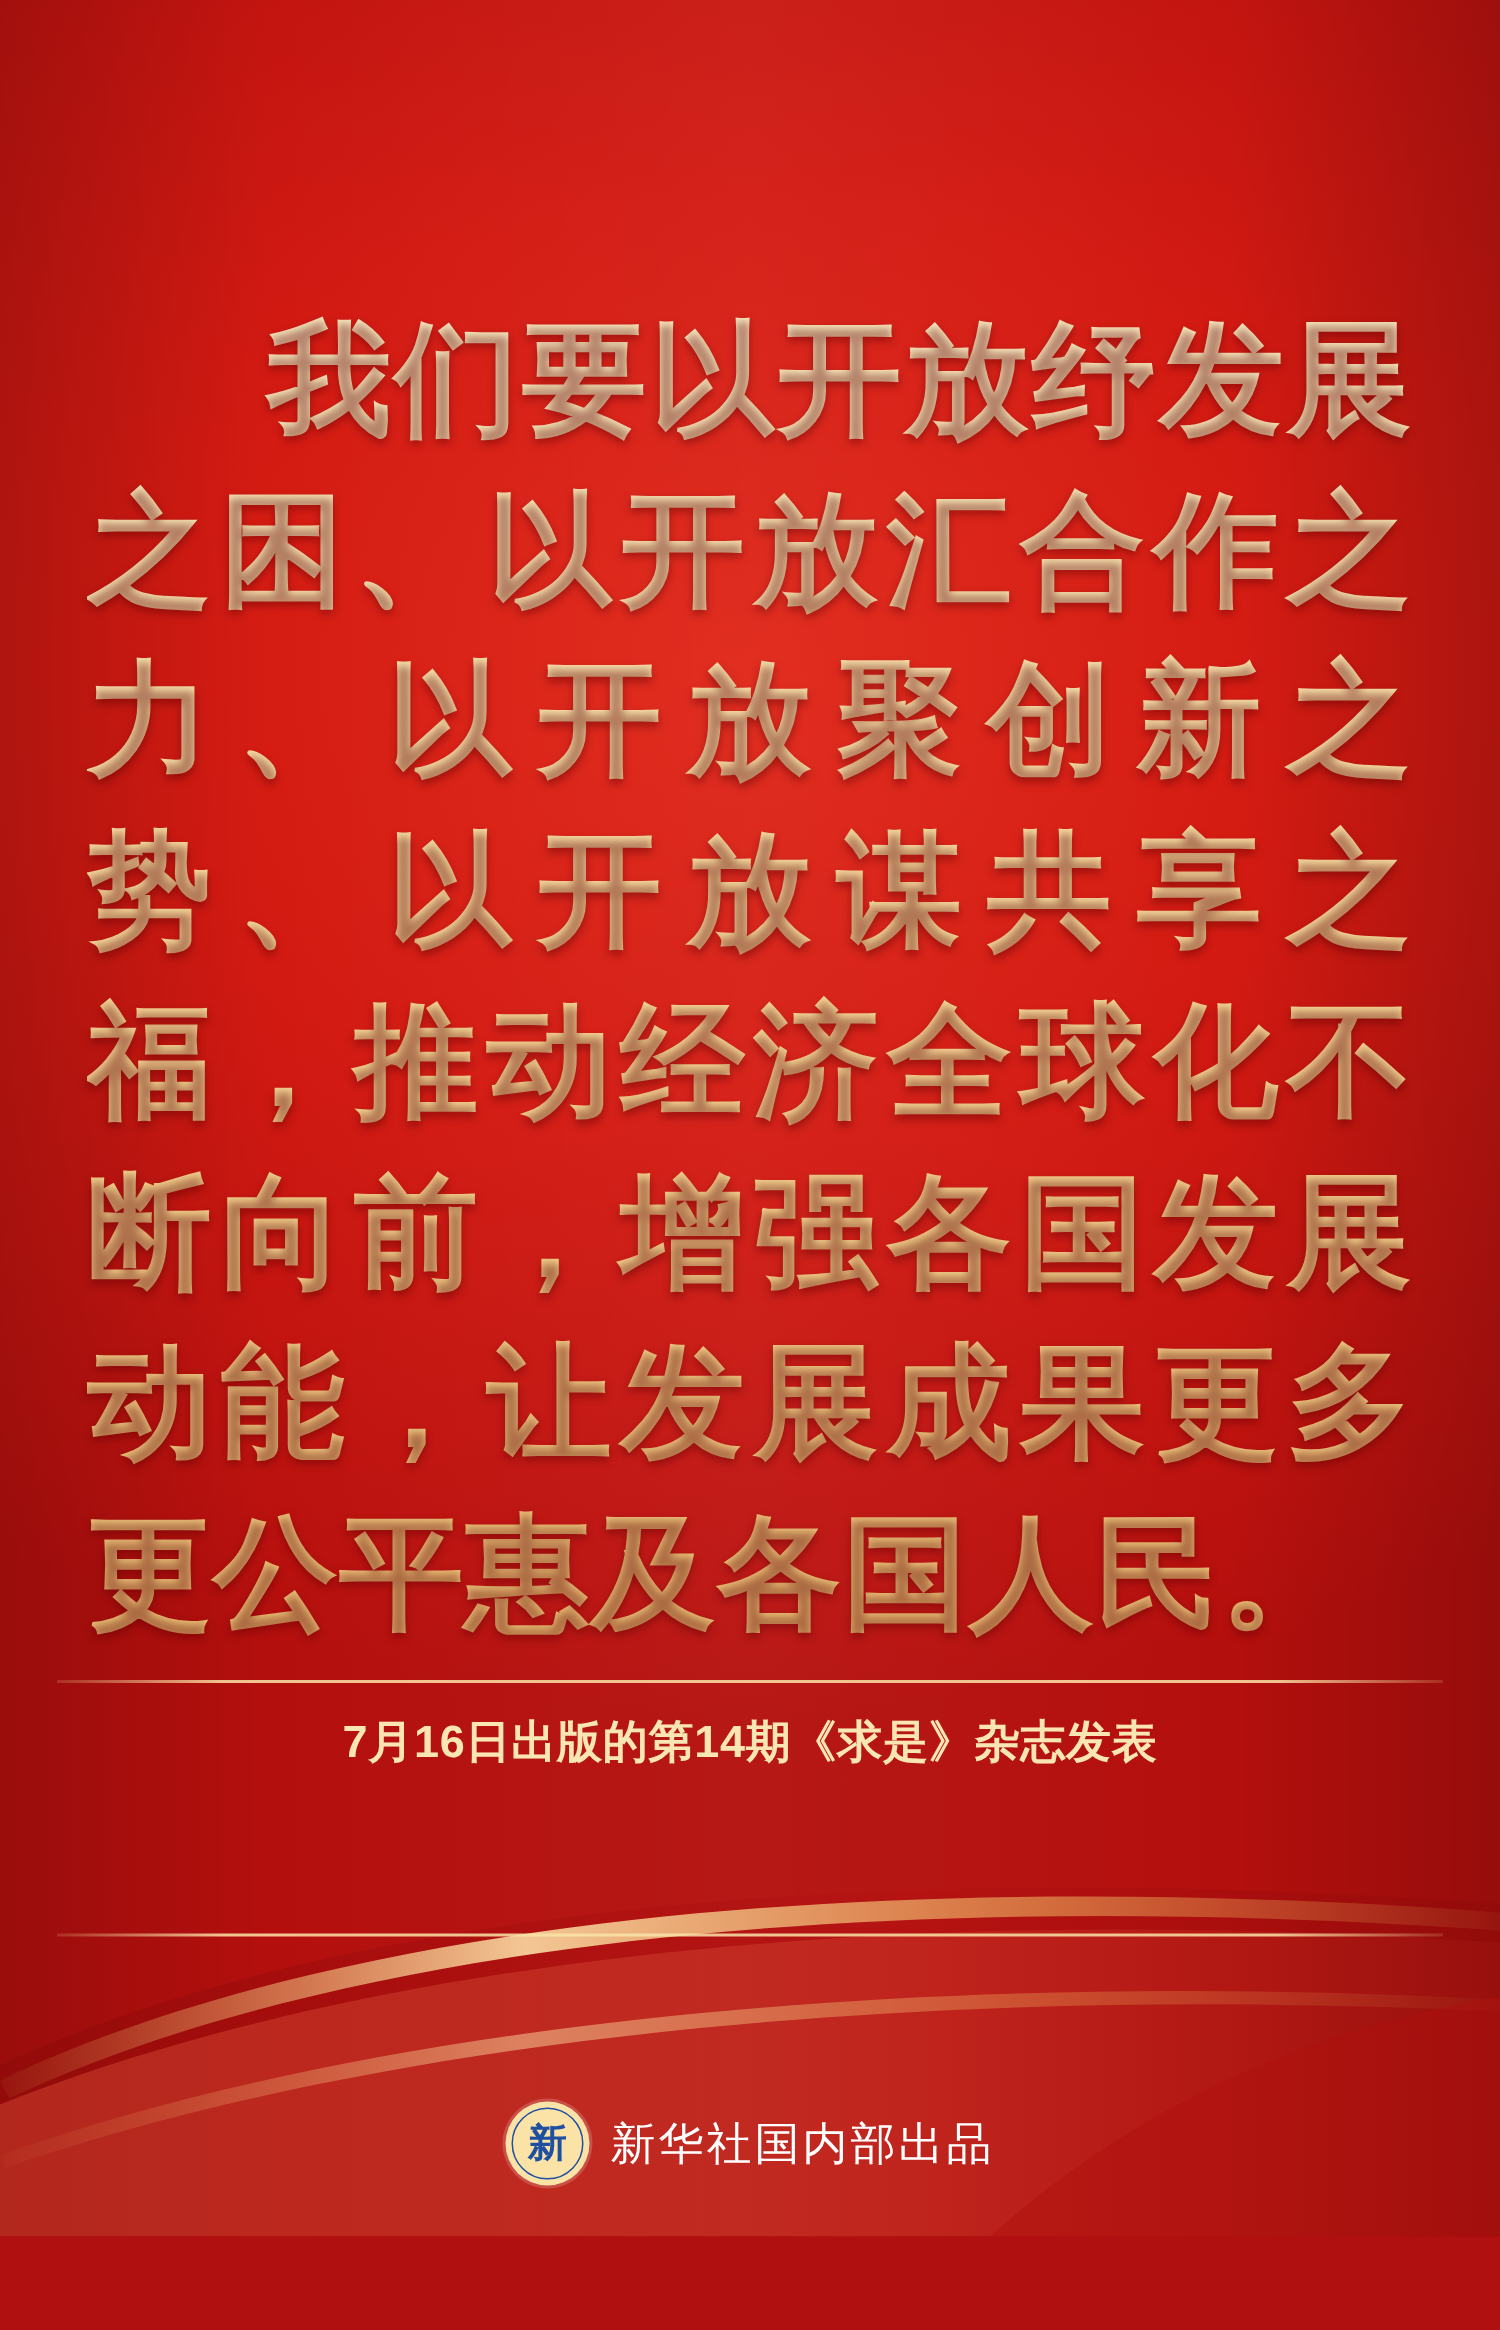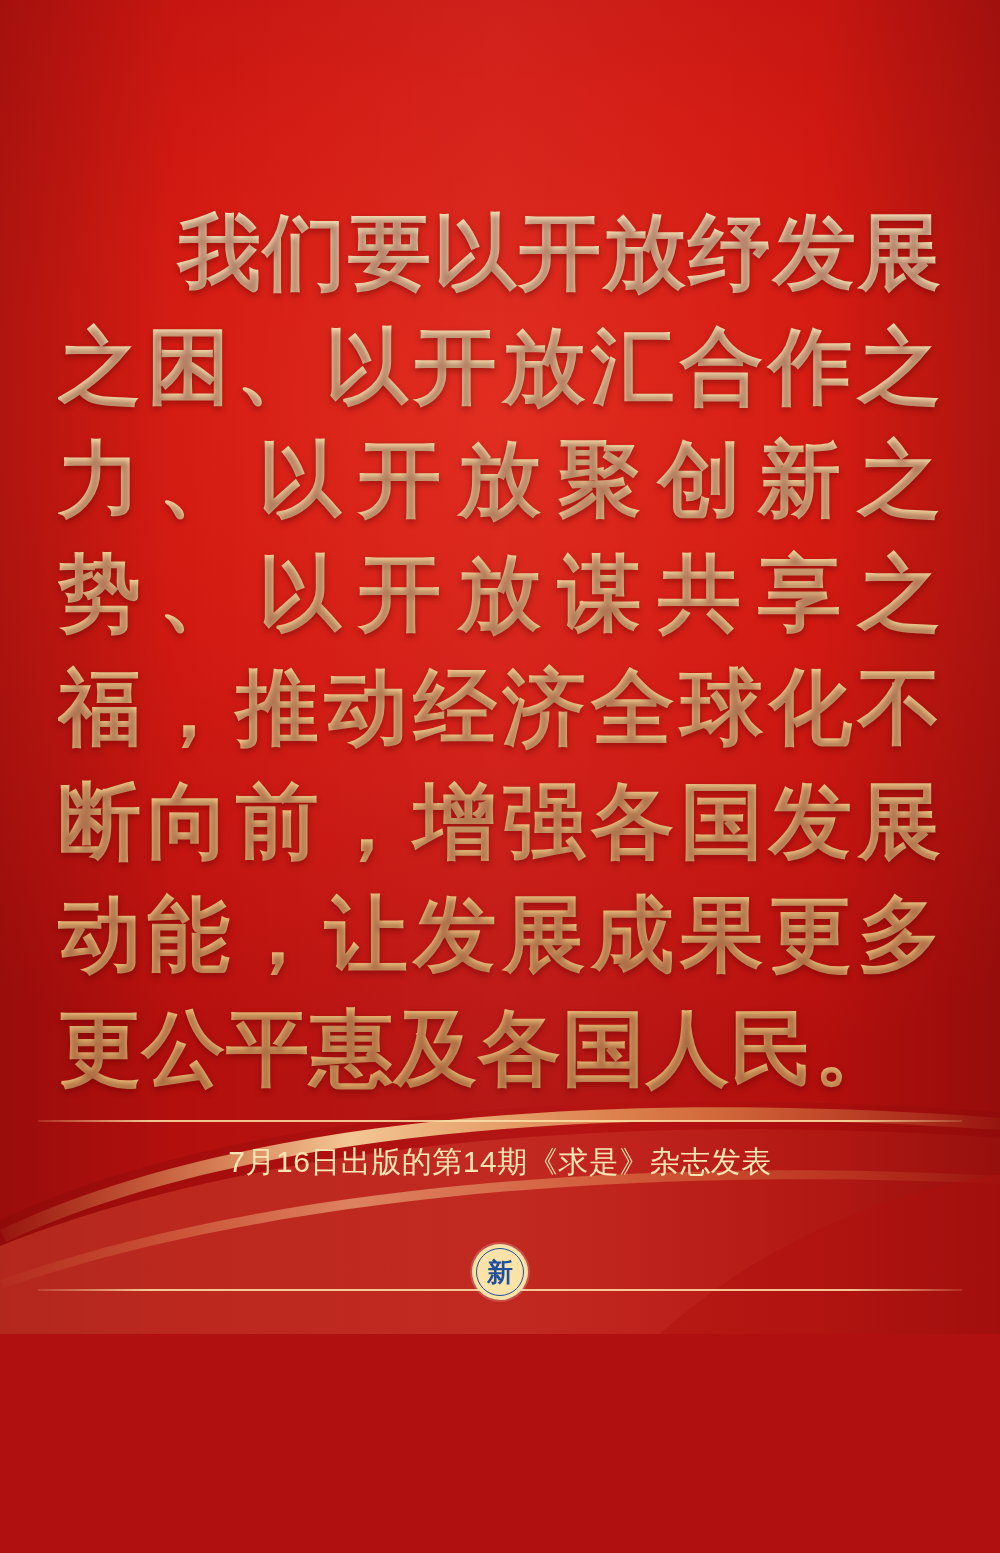--- a/index.html
+++ b/index.html
@@ -10,21 +10,21 @@
   body {
     width: 1000px;
     height: 1553px;
     overflow: hidden;
     font-family: "Liberation Sans", "DejaVu Sans", sans-serif;
   }
 
   .poster {
     position: relative;
     width: 1000px;
-    height: 1334px;
+    height: 1491px;
     background:
       radial-gradient(ellipse 900px 700px at 50% 30%, #e02618 0%, #d31a12 45%, #c21410 75%, #b30f0d 100%);
     overflow: hidden;
   }
 
   
   .sheen {
     position: absolute;
     inset: 0;
     background:
@@ -72,20 +72,21 @@
     position: absolute;
     left: 0;
     top: 1138px;
     width: 1000px;
     text-align: center;
     color: #fae5b4;
     font-size: 30px;
     line-height: 1.62;
     letter-spacing: 0.5px;
     font-family: "Liberation Sans", "DejaVu Sans", sans-serif;
+    font-weight: bold;
   }
   .caption .line { display: block; }
 
   
   .ribbon {
     position: absolute;
     left: 0;
     bottom: 0;
     width: 1000px;
     height: 300px;
@@ -181,15 +182,16 @@
     <span class="line">7月16日出版的第14期《求是》杂志发表</span>
   </div>
 
   <div class="divider bottom"></div>
 
   <div class="footer">
     <div class="logo">
       <div class="logo-ring"></div>
       <div class="logo-inner">新</div>
     </div>
+    <div class="footer-text">新华社国内部出品</div>
   </div>
 
 </div>
 
 </body></html>

